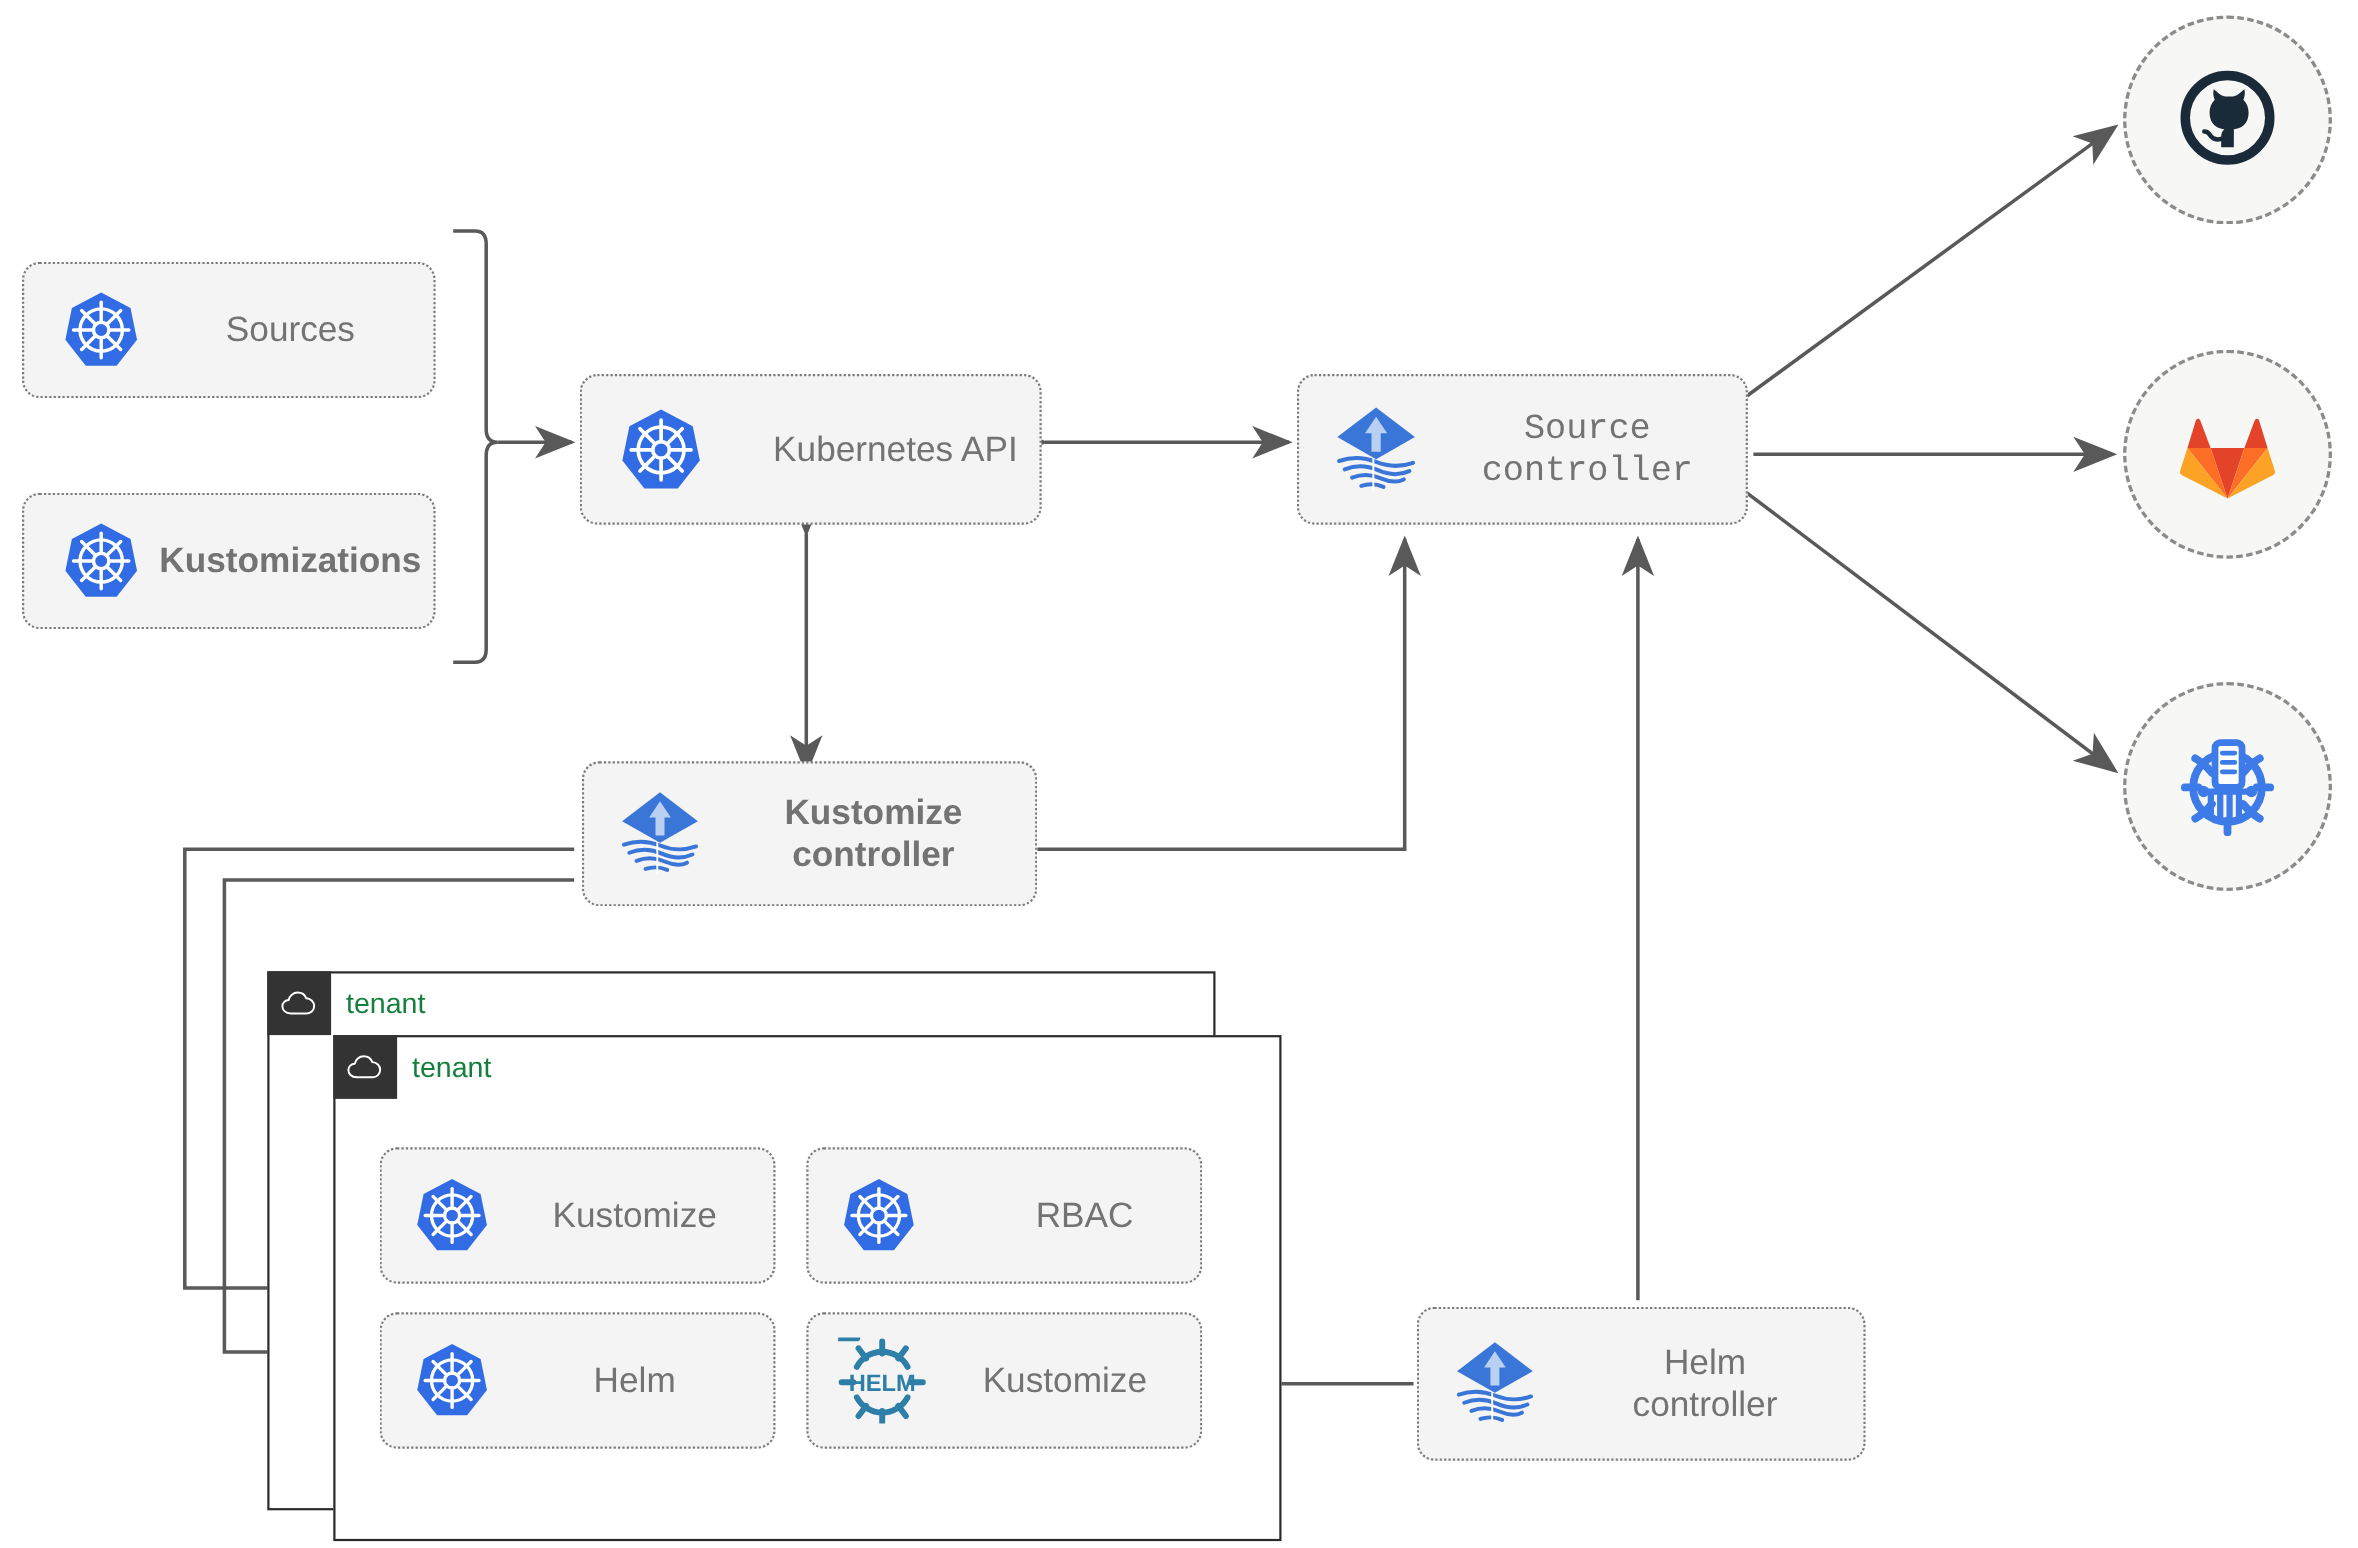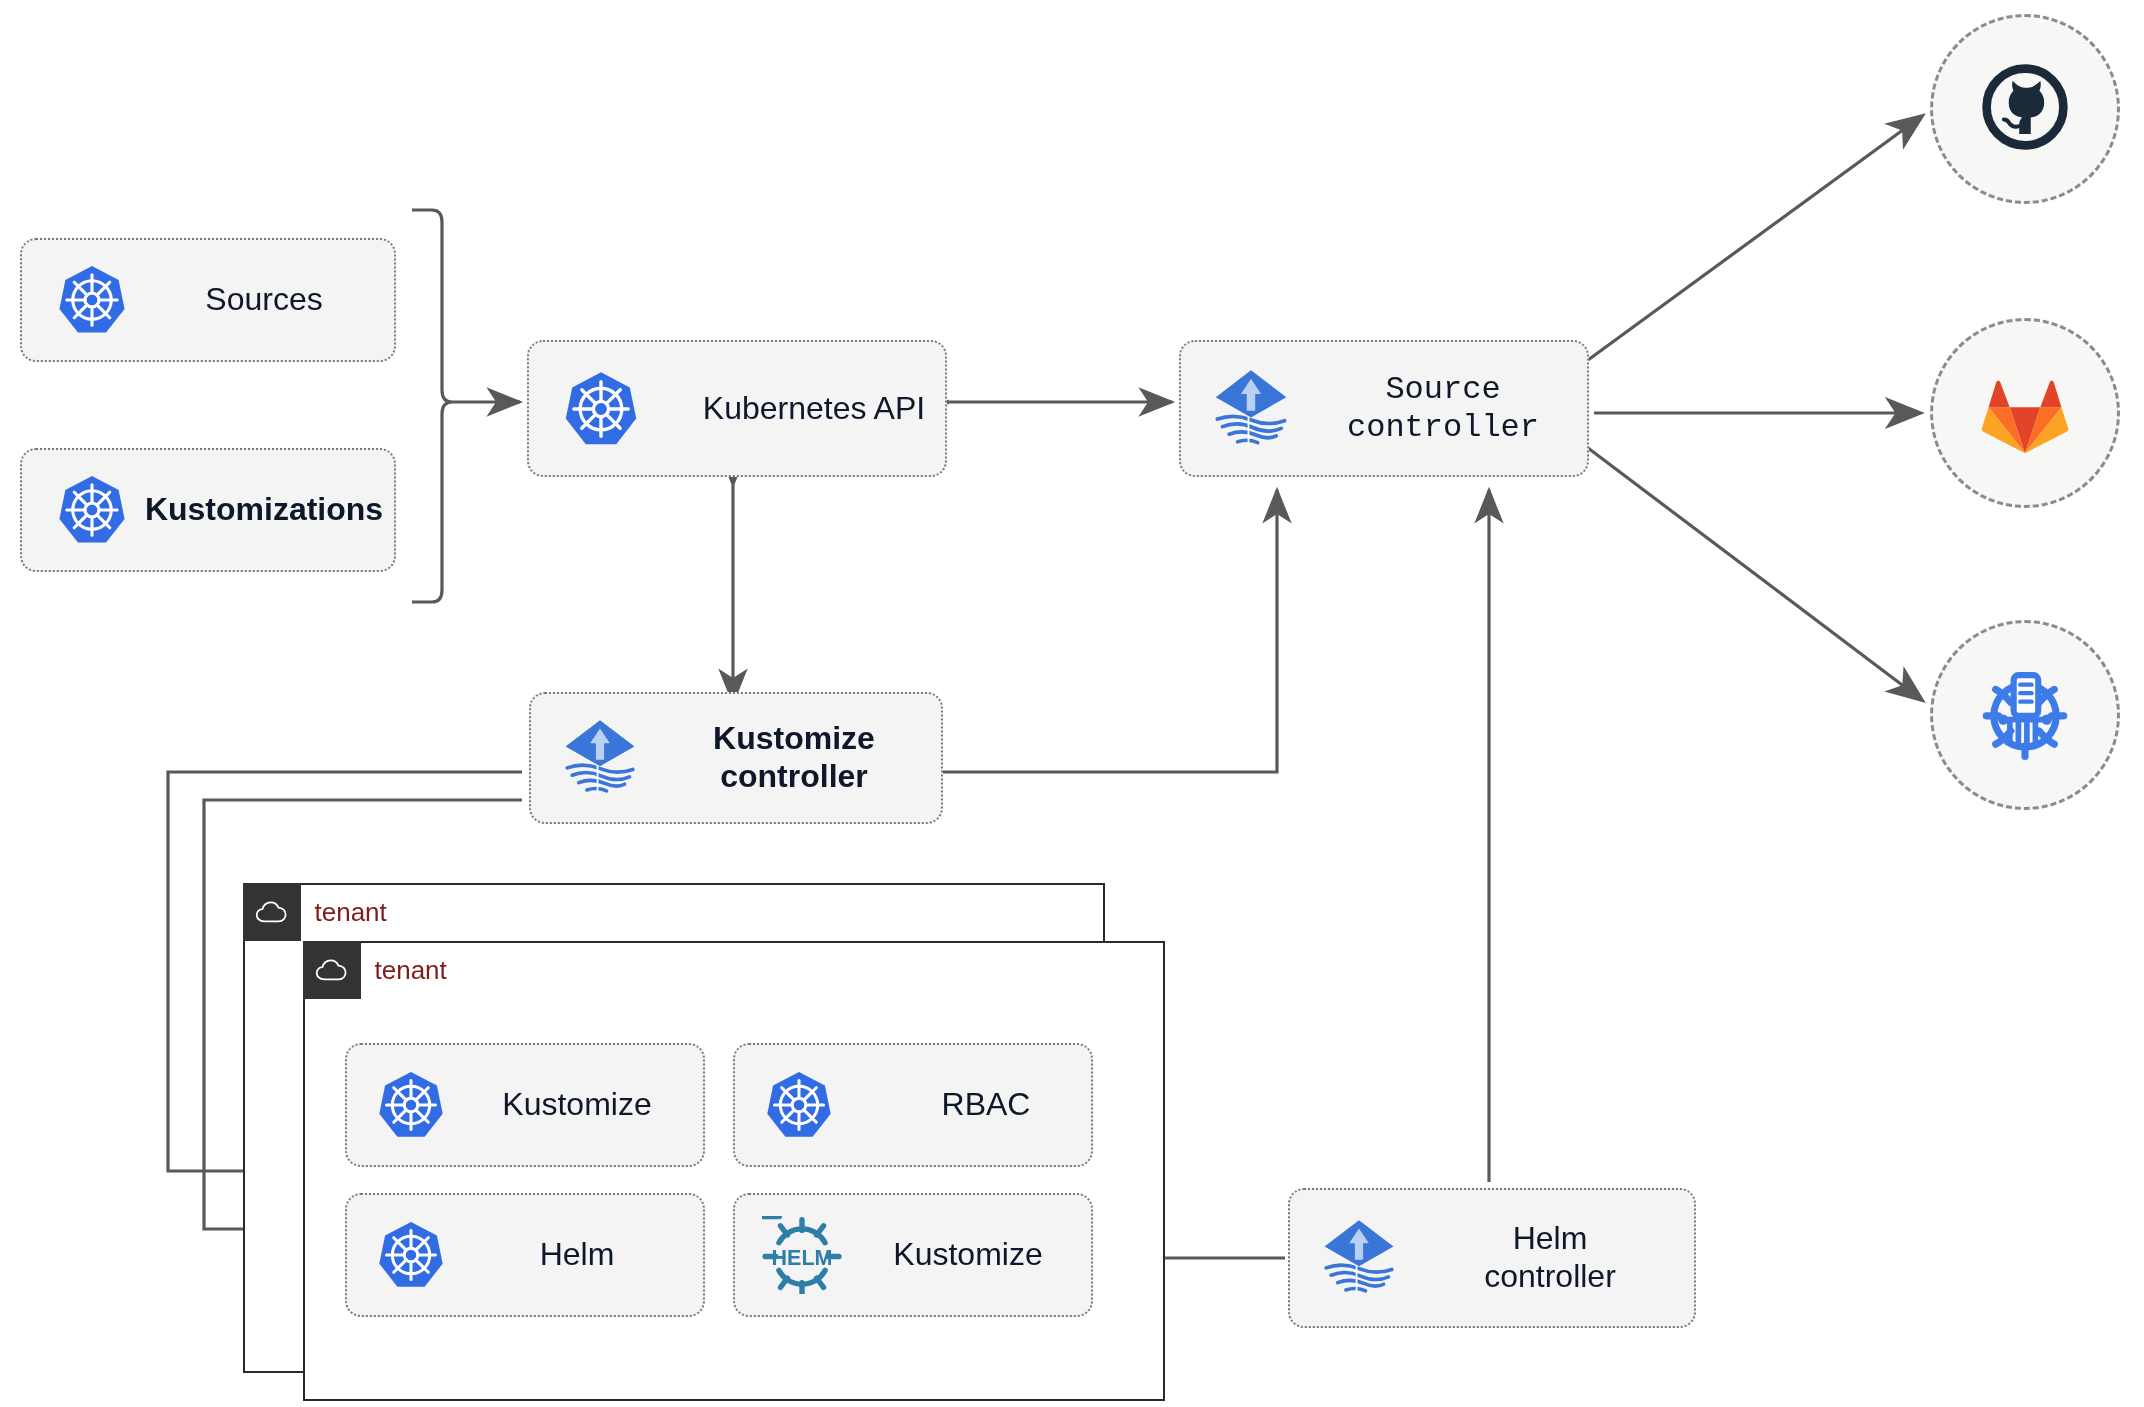--- a/index.html
+++ b/index.html
@@ -4,32 +4,32 @@
 <style>
   html,body{margin:0;padding:0;background:#ffffff;}
   body{width:2144px;height:1407px;position:relative;overflow:hidden;
        font-family:"Liberation Sans","DejaVu Sans",sans-serif;color:#0a0a0a;}
   #stage{position:absolute;inset:0;width:2144px;height:1407px;}
 
   
   .node{position:absolute;box-sizing:border-box;background:#f4f4f4;
         border:2.5px dotted #7a7a7a;border-radius:16px;
         display:flex;align-items:center;}
-  .node .nlabel{font-size:32px;line-height:1.18;color:#0f172a;
+  .node .nlabel{font-size:32px;line-height:1.18;color:#737373;
         text-align:center;flex:1;white-space:pre-line;padding-right:6px;}
   .node .nicon{flex:0 0 auto;display:flex;align-items:center;justify-content:center;}
 
   
   .tenant{position:absolute;box-sizing:border-box;background:#ffffff;
           border:2.5px solid #2a2a2a;}
   .tenant-tab{position:absolute;top:-2.5px;left:-2.5px;height:58px;
           display:flex;align-items:center;}
   .tenant-tab .tabicon{width:58px;height:58px;background:#333333;
           display:flex;align-items:center;justify-content:center;}
-  .tenant-tab .tablabel{font-size:26px;color:#7f1d1d;padding:0 14px;
+  .tenant-tab .tablabel{font-size:26px;color:#15803d;padding:0 14px;
           line-height:58px;}
 
   
   .circ{position:absolute;box-sizing:border-box;border-radius:50%;
         background:#f7f7f5;border:3px dashed #8b8b8b;
         display:flex;align-items:center;justify-content:center;}
 
   svg.edges{position:absolute;left:0;top:0;width:2144px;height:1407px;
             pointer-events:none;overflow:visible;}
 </style>

